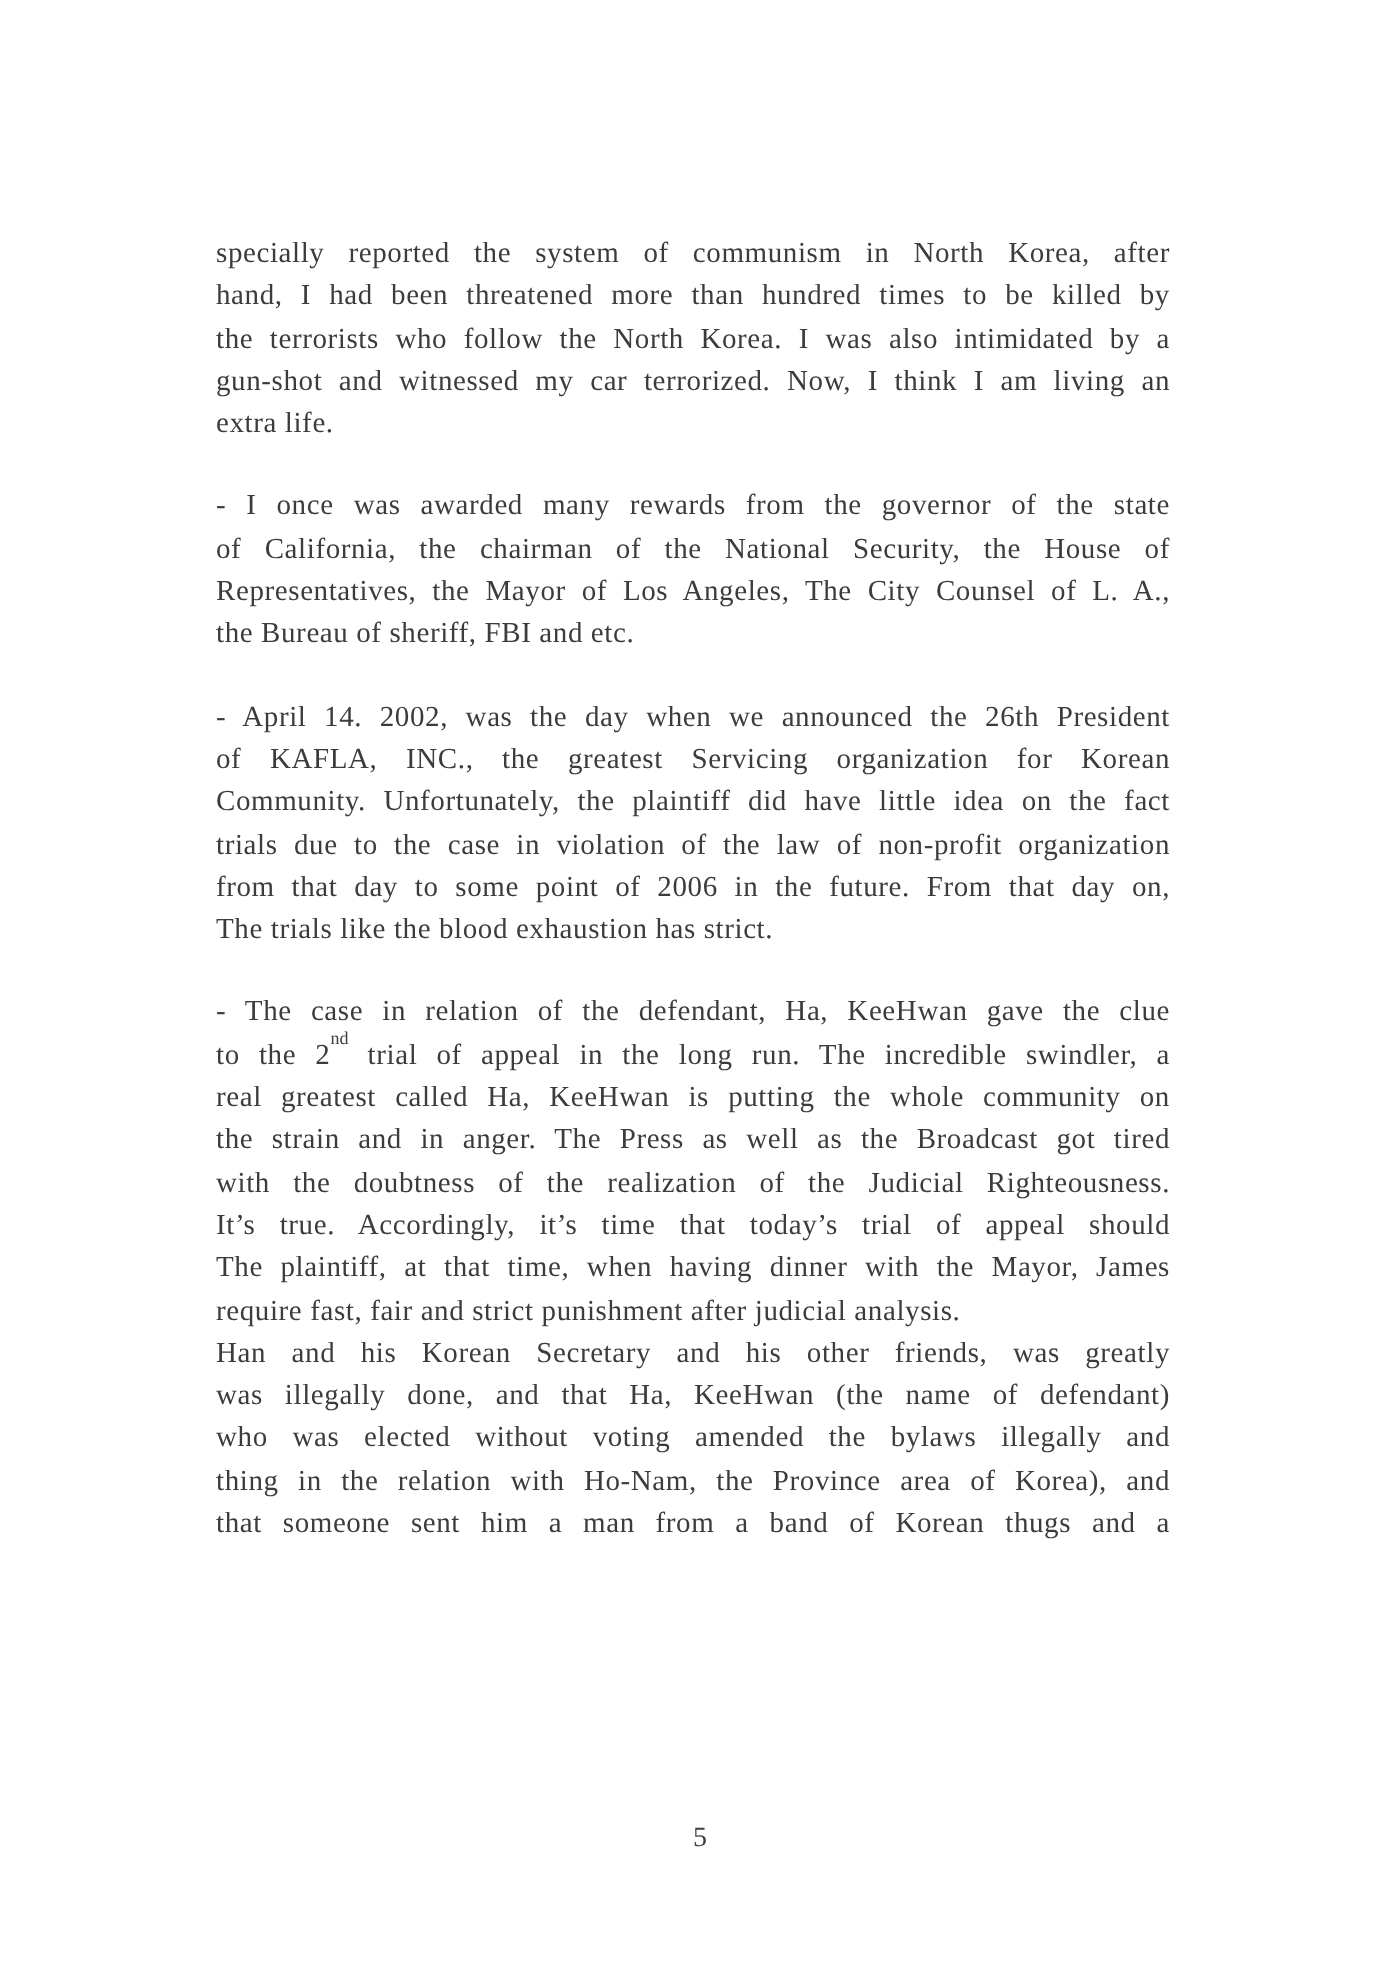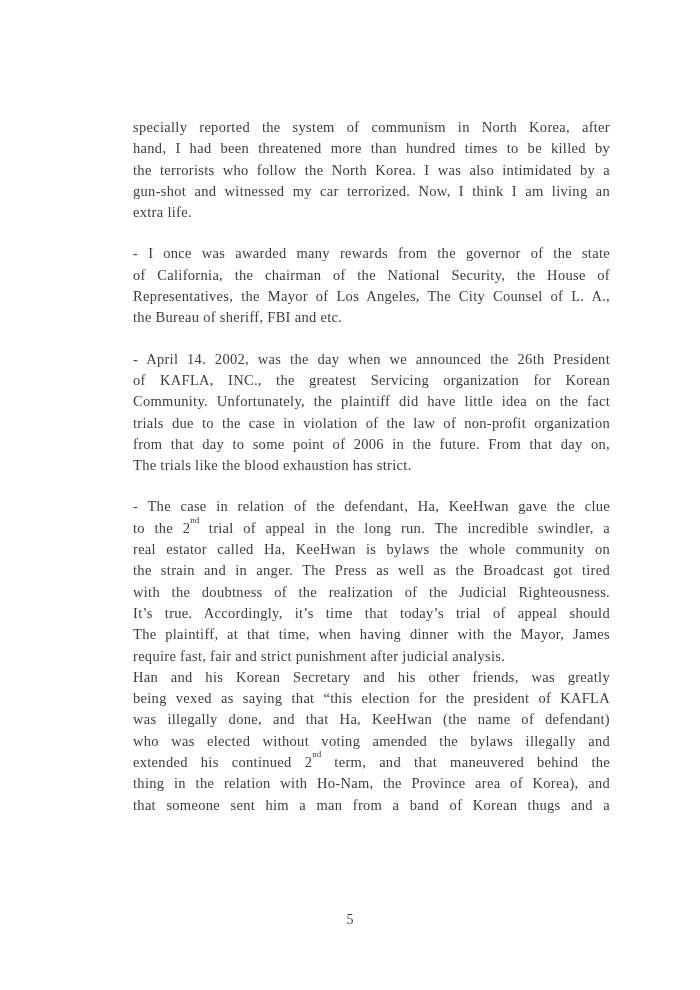--- a/index.html
+++ b/index.html
@@ -7,21 +7,21 @@
     position: relative;
     width: 700px;
     height: 990px;
     background: #ffffff;
     font-family: "Liberation Serif", "DejaVu Serif", serif;
     color: #3c3c3c;
     overflow: hidden;
   }
   .text-block {
     position: absolute;
-    left: 133px;
+    left: 108px;
     top: 117px;
     width: 477px;
     font-size: 14.5px;
     line-height: 21.3px;
     letter-spacing: 0.3px;
   }
   .paragraph + .paragraph { margin-top: 20px; }
   .line {
     text-align: justify;
     text-align-last: left;
@@ -67,29 +67,27 @@
         <div class="line justify">- April 14. 2002, was the day when we announced the 26th President</div>
         <div class="line justify">of KAFLA, INC., the greatest Servicing organization for Korean</div>
         <div class="line justify">Community. Unfortunately, the plaintiff did have little idea on the fact</div>
         <div class="line justify">trials due to the case in violation of the law of non-profit organization</div>
         <div class="line justify">from that day to some point of 2006 in the future. From that day on,</div>
         <div class="line">The trials like the blood exhaustion has strict.</div>
       </div>
       <div class="paragraph">
         <div class="line justify">- The case in relation of the defendant, Ha, KeeHwan gave the clue</div>
         <div class="line justify">to the 2<sup>nd</sup> trial of appeal in the long run. The incredible swindler, a</div>
-        <div class="line justify">real estator called Ha, KeeHwan is bylaws the whole community on</div>
+        <div class="line justify">real greatest called Ha, KeeHwan is putting the whole community on</div>
         <div class="line justify">the strain and in anger. The Press as well as the Broadcast got tired</div>
         <div class="line justify">with the doubtness of the realization of the Judicial Righteousness.</div>
         <div class="line justify">It’s true. Accordingly, it’s time that today’s trial of appeal should</div>
         <div class="line justify">The plaintiff, at that time, when having dinner with the Mayor, James</div>
         <div class="line">require fast, fair and strict punishment after judicial analysis.</div>
         <div class="line justify">Han and his Korean Secretary and his other friends, was greatly</div>
-        <div class="line justify">being vexed as saying that “this election for the president of KAFLA</div>
         <div class="line justify">was illegally done, and that Ha, KeeHwan (the name of defendant)</div>
         <div class="line justify">who was elected without voting amended the bylaws illegally and</div>
-        <div class="line justify">extended his continued 2<sup>nd</sup> term, and that maneuvered behind the</div>
         <div class="line justify">thing in the relation with Ho-Nam, the Province area of Korea), and</div>
         <div class="line justify">that someone sent him a man from a band of Korean thugs and a</div>
       </div>
     </div>
   <div class="page-number">5</div>
 </div>
 
 </body></html>

